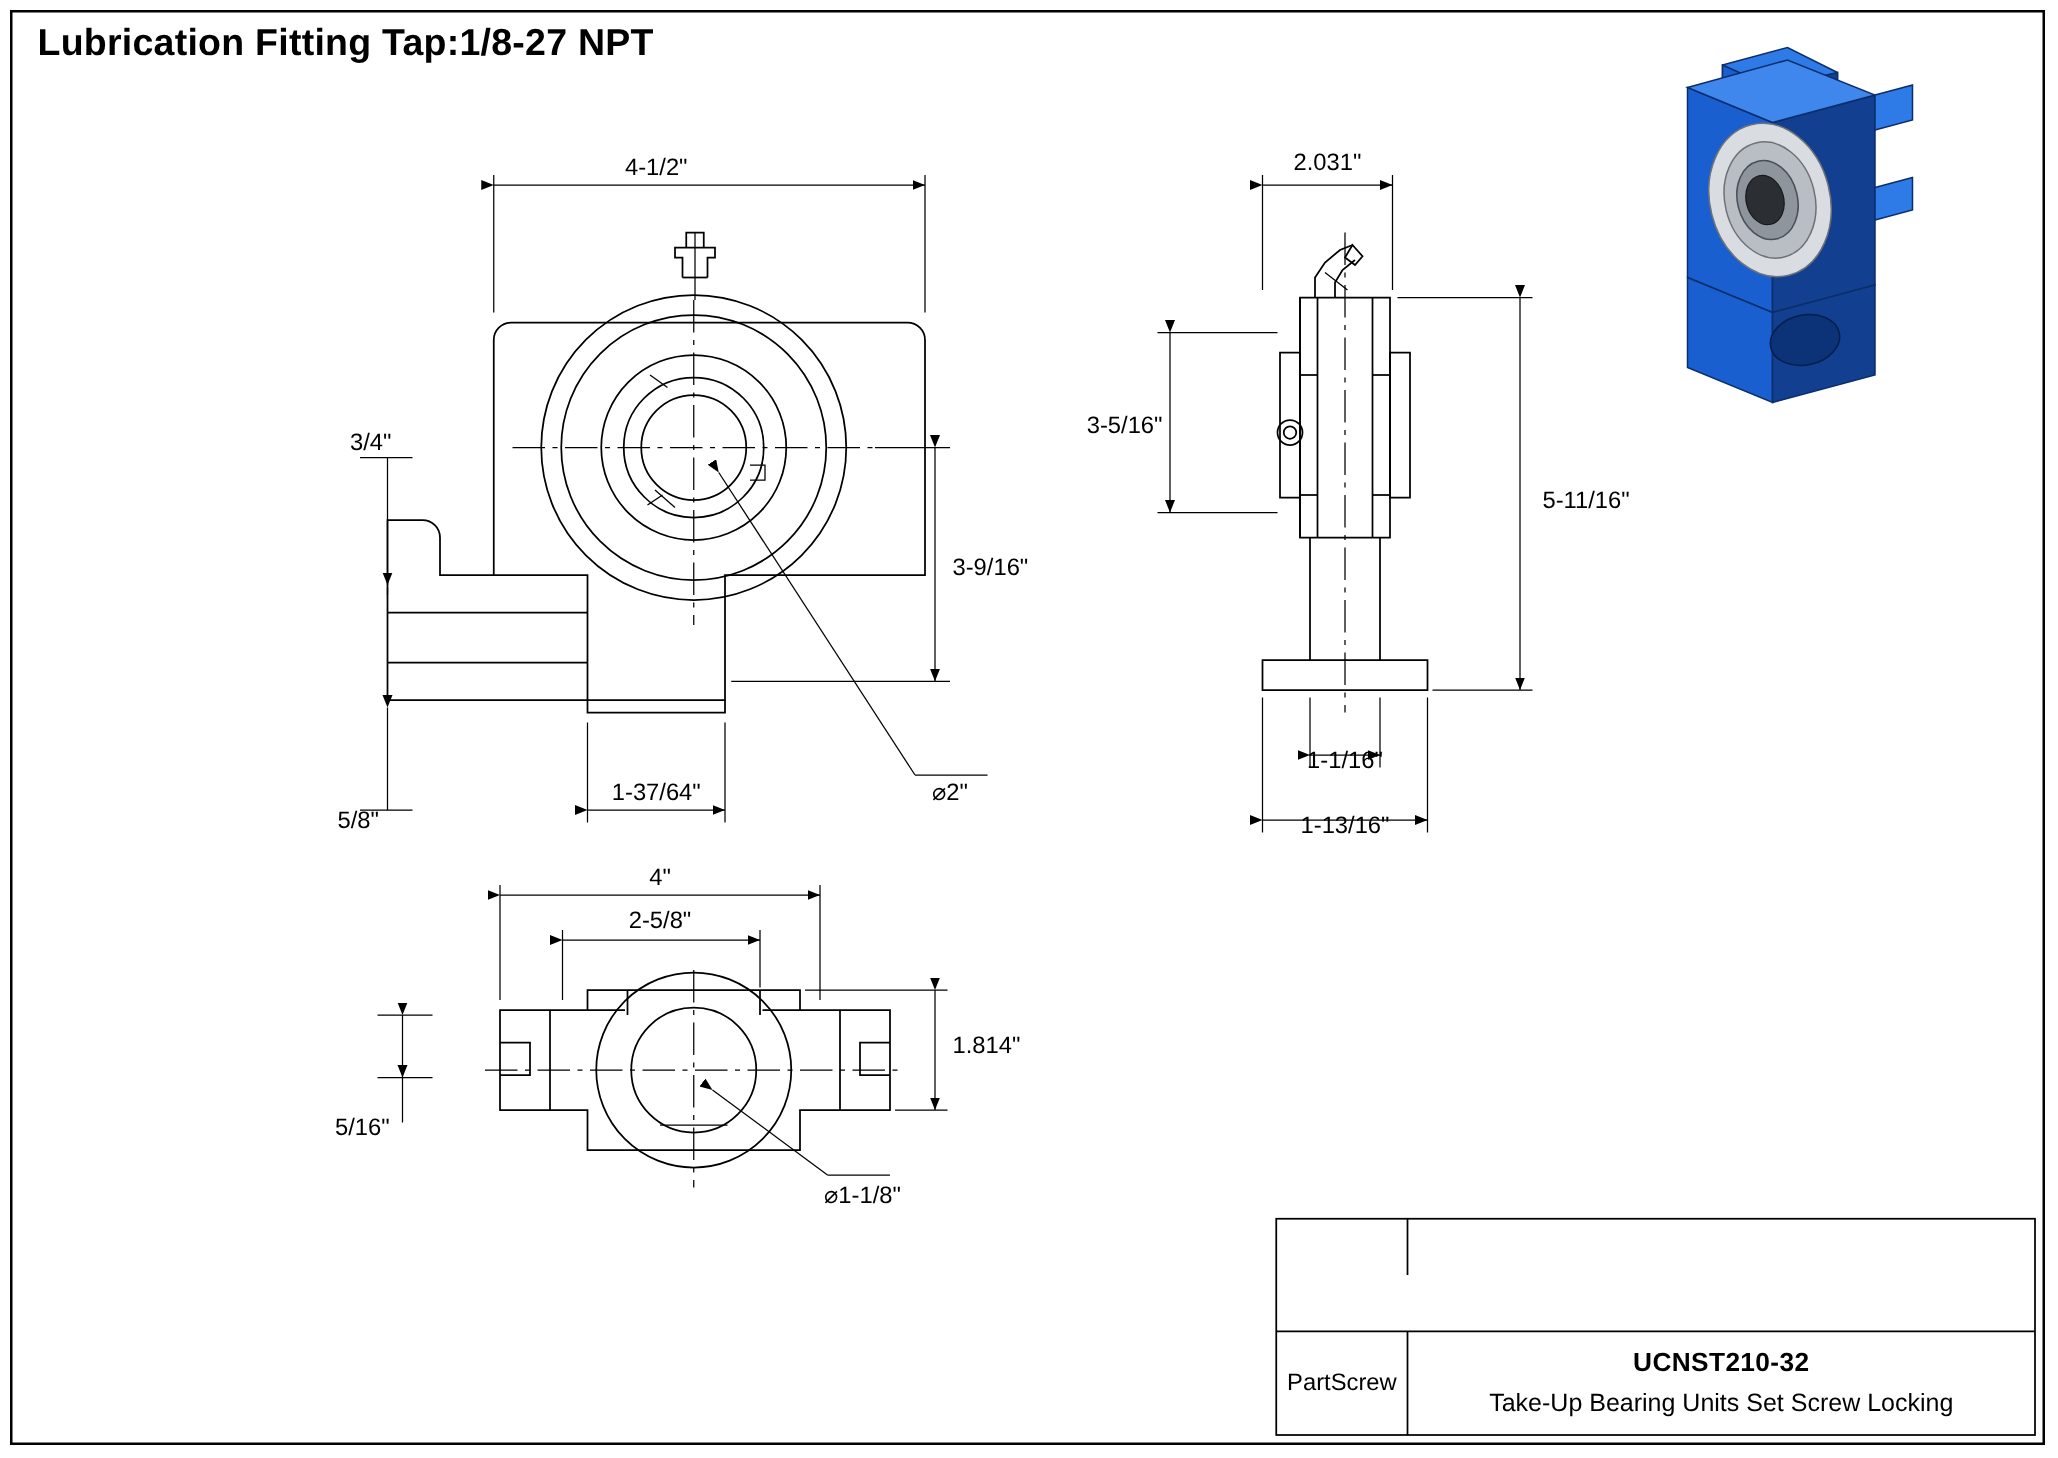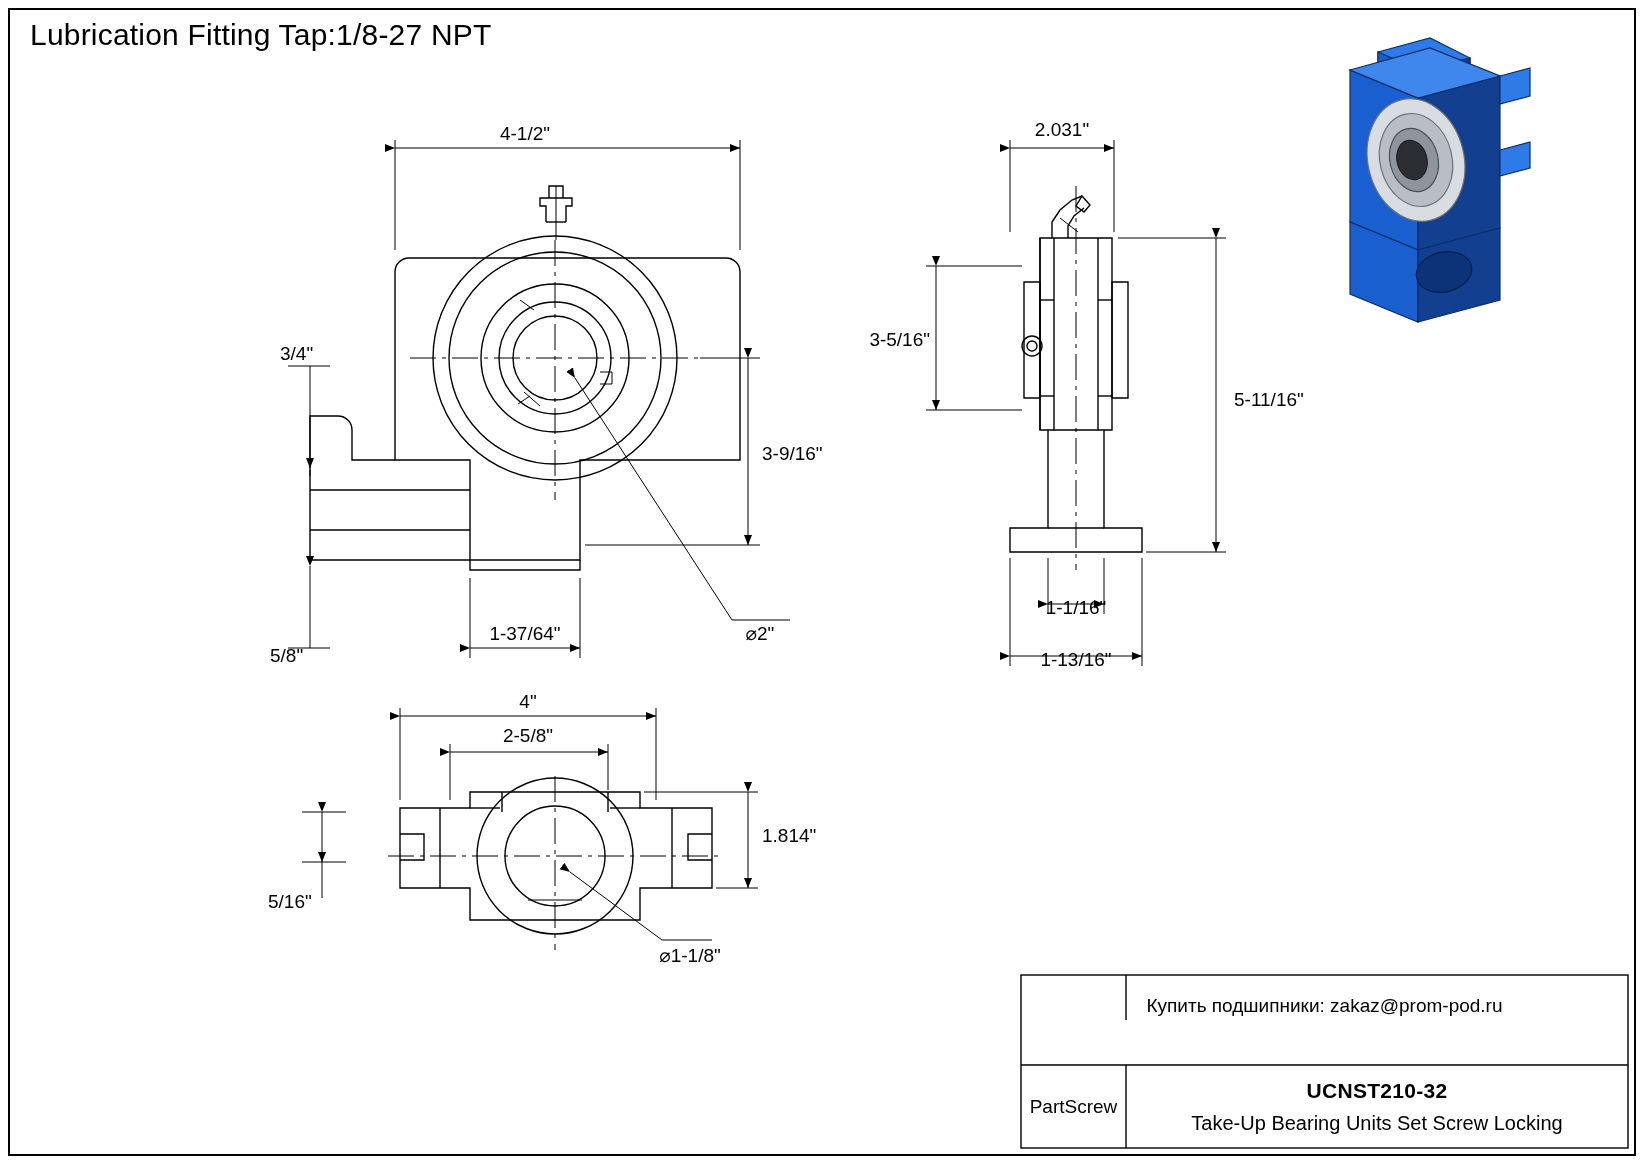--- a/index.html
+++ b/index.html
@@ -1,19 +1,19 @@
 <!DOCTYPE html>
 <html><head>
 <meta charset="utf-8">
 <style>
   html,body{margin:0;padding:0;background:#fff;}
   body{font-family:"Liberation Sans", sans-serif;color:#000;}
   #sheet{position:relative;width:1646px;height:1166px;background:#fff;overflow:hidden;}
   .border-outer{position:absolute;left:8px;top:8px;width:1628px;height:1148px;border:2px solid #000;box-sizing:border-box;}
-  .title-text{position:absolute;left:30px;top:18px;font-size:30px;font-weight:normal;letter-spacing:.2px;}
+  .title-text{position:absolute;left:30px;top:18px;font-size:30px;font-weight:bold;letter-spacing:.2px;}
   svg{position:absolute;left:0;top:0;width:1646px;height:1166px;overflow:visible;}
   .ln{stroke:#000;stroke-width:1.4;fill:none;}
   .lnt{stroke:#000;stroke-width:1;fill:none;}
   .ctr{stroke:#000;stroke-width:1;fill:none;stroke-dasharray:26 6 4 6;}
   .dim{stroke:#000;stroke-width:1;fill:none;}
   .dimtext{font-size:19px;font-family:"Liberation Sans", sans-serif;fill:#000;}
   .tb-email{position:absolute;left:1021px;top:975px;width:607px;height:62px;display:flex;align-items:center;justify-content:center;font-size:19px;}
   .tb-partlabel{position:absolute;left:1021px;top:1065px;width:105px;height:83px;display:flex;align-items:center;justify-content:center;font-size:19px;line-height:24px;}
   .tb-partno{position:absolute;left:1126px;top:1065px;width:502px;height:83px;display:flex;flex-direction:column;align-items:center;justify-content:center;}
   .pn-main{font-size:21px;font-weight:bold;letter-spacing:.3px;}
@@ -226,21 +226,20 @@
 
       <path d="M1350,222 L1418,250 L1418,322 L1350,294 Z" fill="#1A5FD0" stroke="#0B2E6B" stroke-width="1.2"></path>
       <path d="M1418,250 L1500,228 L1500,300 L1418,322 Z" fill="#123F8F" stroke="#0B2E6B" stroke-width="1.2"></path>
       <ellipse cx="1444" cy="272" rx="28" ry="20" fill="#0C3377" stroke="#061E4B" stroke-width="1.2" transform="rotate(-12 1444 272)"></ellipse>
 
       <path d="M1500,150 L1530,142 L1530,168 L1500,176 Z" fill="#2E7BE8" stroke="#0B2E6B" stroke-width="1.2"></path>
       <path d="M1500,76 L1530,68 L1530,96 L1500,104 Z" fill="#2E7BE8" stroke="#0B2E6B" stroke-width="1.2"></path>
     </g>
   </svg>
 
-  <div class="tb-email">Купить подшипники: zakaz@prom-pod.ru</div>
 
   <div class="tb-partlabel">
     <span>Part</span>
     <span>Screw</span>
   </div>
 
   <div class="tb-partno">
     <span class="pn-main">UCNST210-32</span>
     <span class="pn-sub">Take-Up Bearing Units Set Screw Locking</span>
   </div>

